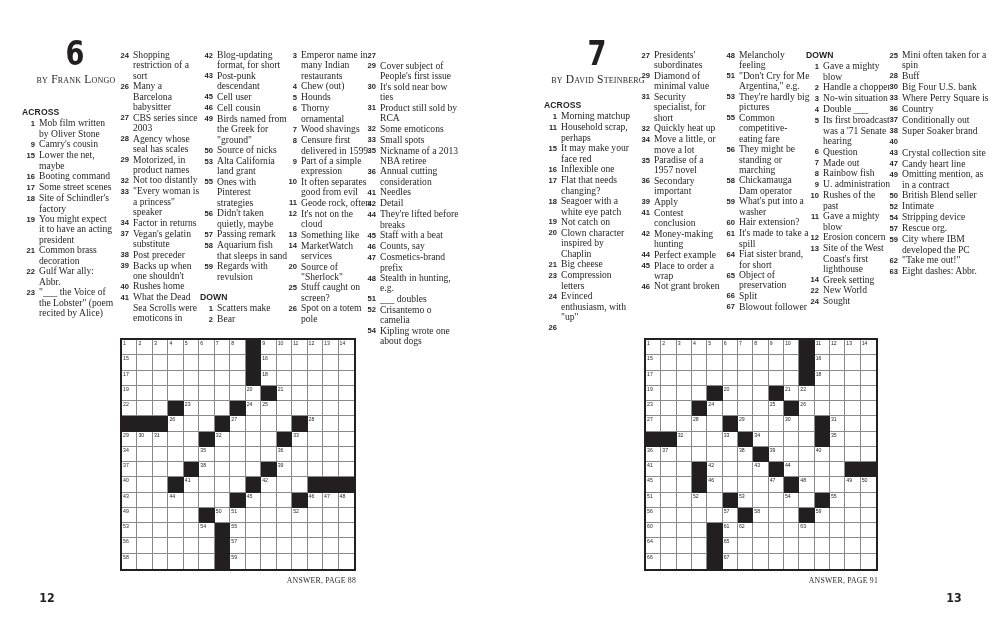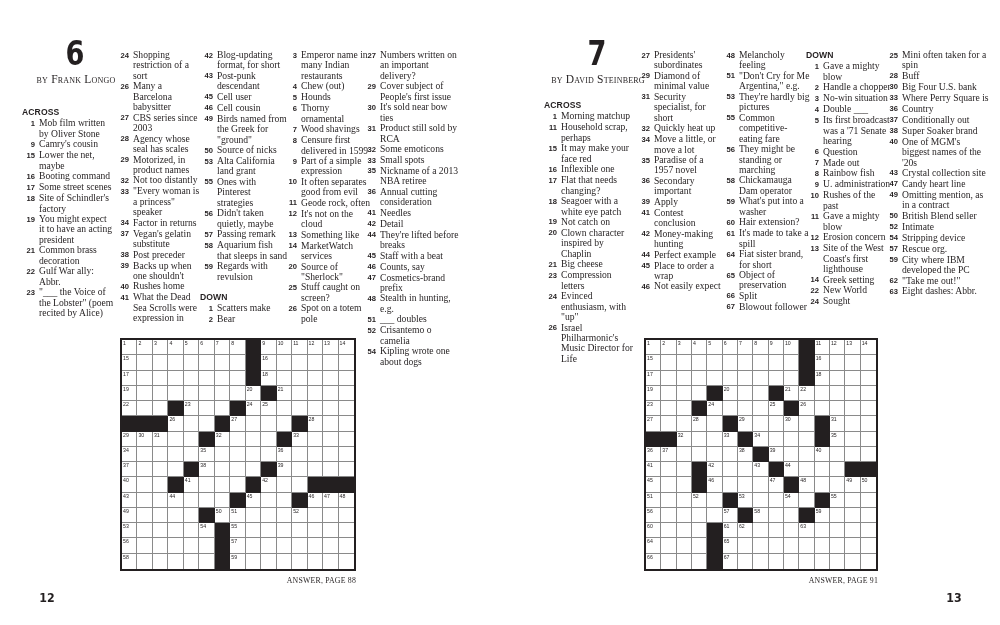--- a/index.html
+++ b/index.html
@@ -121,21 +121,21 @@
       <div class="clue">
         <span class="n" style="width: 17px;">39</span>
         <span class="t">Backs up when one shouldn't</span>
       </div>
       <div class="clue">
         <span class="n" style="width: 17px;">40</span>
         <span class="t">Rushes home</span>
       </div>
       <div class="clue">
         <span class="n" style="width: 17px;">41</span>
-        <span class="t">What the Dead Sea Scrolls were expression in</span>
+        <span class="t">What the Dead Sea Scrolls were emoticons in</span>
       </div>
     </div>
   <div class="col" id="L-c3" style="left:200px; top:50px; width:88px;">
       <div class="clue">
         <span class="n" style="width: 17px;">42</span>
         <span class="t">Blog-updating format, for short</span>
       </div>
       <div class="clue">
         <span class="n" style="width: 17px;">43</span>
         <span class="t">Post-punk descendant</span>
@@ -248,21 +248,20 @@
         <span class="t">Stuff caught on screen?</span>
       </div>
       <div class="clue">
         <span class="n" style="width: 17px;">26</span>
         <span class="t">Spot on a totem pole</span>
       </div>
     </div>
   <div class="col" id="L-c5" style="left:363px; top:50px; width:98px;">
       <div class="clue">
         <span class="n" style="width: 17px;">27</span>
-        <span class="t">Numbers written on an important delivery?</span>
       </div>
       <div class="clue">
         <span class="n" style="width: 17px;">29</span>
         <span class="t">Cover subject of People's first issue</span>
       </div>
       <div class="clue">
         <span class="n" style="width: 17px;">30</span>
         <span class="t">It's sold near bow ties</span>
       </div>
       <div class="clue">
@@ -721,21 +720,20 @@
       <div class="clue">
         <span class="n" style="width: 17px;">23</span>
         <span class="t">Compression letters</span>
       </div>
       <div class="clue">
         <span class="n" style="width: 17px;">24</span>
         <span class="t">Evinced enthusiasm, with "up"</span>
       </div>
       <div class="clue">
         <span class="n" style="width: 17px;">26</span>
-        <span class="t">Israel Philharmonic's Music Director for Life</span>
       </div>
     </div>
   <div class="col" id="R-c2" style="left:137px; top:50px; width:88px;">
       <div class="clue">
         <span class="n" style="width: 17px;">27</span>
         <span class="t">Presidents' subordinates</span>
       </div>
       <div class="clue">
         <span class="n" style="width: 17px;">29</span>
         <span class="t">Diamond of minimal value</span>
@@ -775,21 +773,21 @@
       <div class="clue">
         <span class="n" style="width: 17px;">44</span>
         <span class="t">Perfect example</span>
       </div>
       <div class="clue">
         <span class="n" style="width: 17px;">45</span>
         <span class="t">Place to order a wrap</span>
       </div>
       <div class="clue">
         <span class="n" style="width: 17px;">46</span>
-        <span class="t">Not easily expect</span>
+        <span class="t">Not grant broken</span>
       </div>
     </div>
   <div class="col" id="R-c3" style="left:222px; top:50px; width:88px;">
       <div class="clue">
         <span class="n" style="width: 17px;">48</span>
         <span class="t">Melancholy feeling</span>
       </div>
       <div class="clue">
         <span class="n" style="width: 17px;">51</span>
         <span class="t">"Don't Cry for Me Argentina," e.g.</span>
@@ -930,21 +928,20 @@
       <div class="clue">
         <span class="n" style="width: 17px;">37</span>
         <span class="t">Conditionally out</span>
       </div>
       <div class="clue">
         <span class="n" style="width: 17px;">38</span>
         <span class="t">Super Soaker brand</span>
       </div>
       <div class="clue">
         <span class="n" style="width: 17px;">40</span>
-        <span class="t">One of MGM's biggest names of the '20s</span>
       </div>
       <div class="clue">
         <span class="n" style="width: 17px;">43</span>
         <span class="t">Crystal collection site</span>
       </div>
       <div class="clue">
         <span class="n" style="width: 17px;">47</span>
         <span class="t">Candy heart line</span>
       </div>
       <div class="clue">

